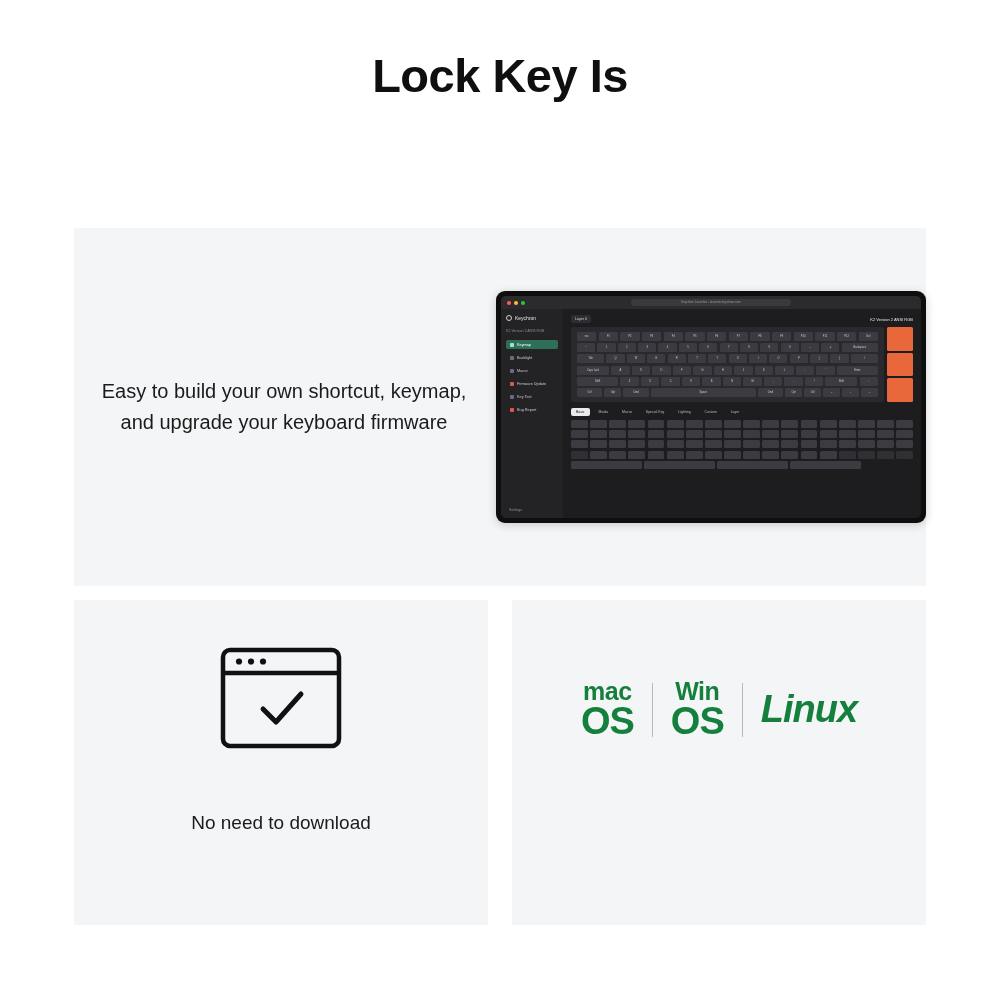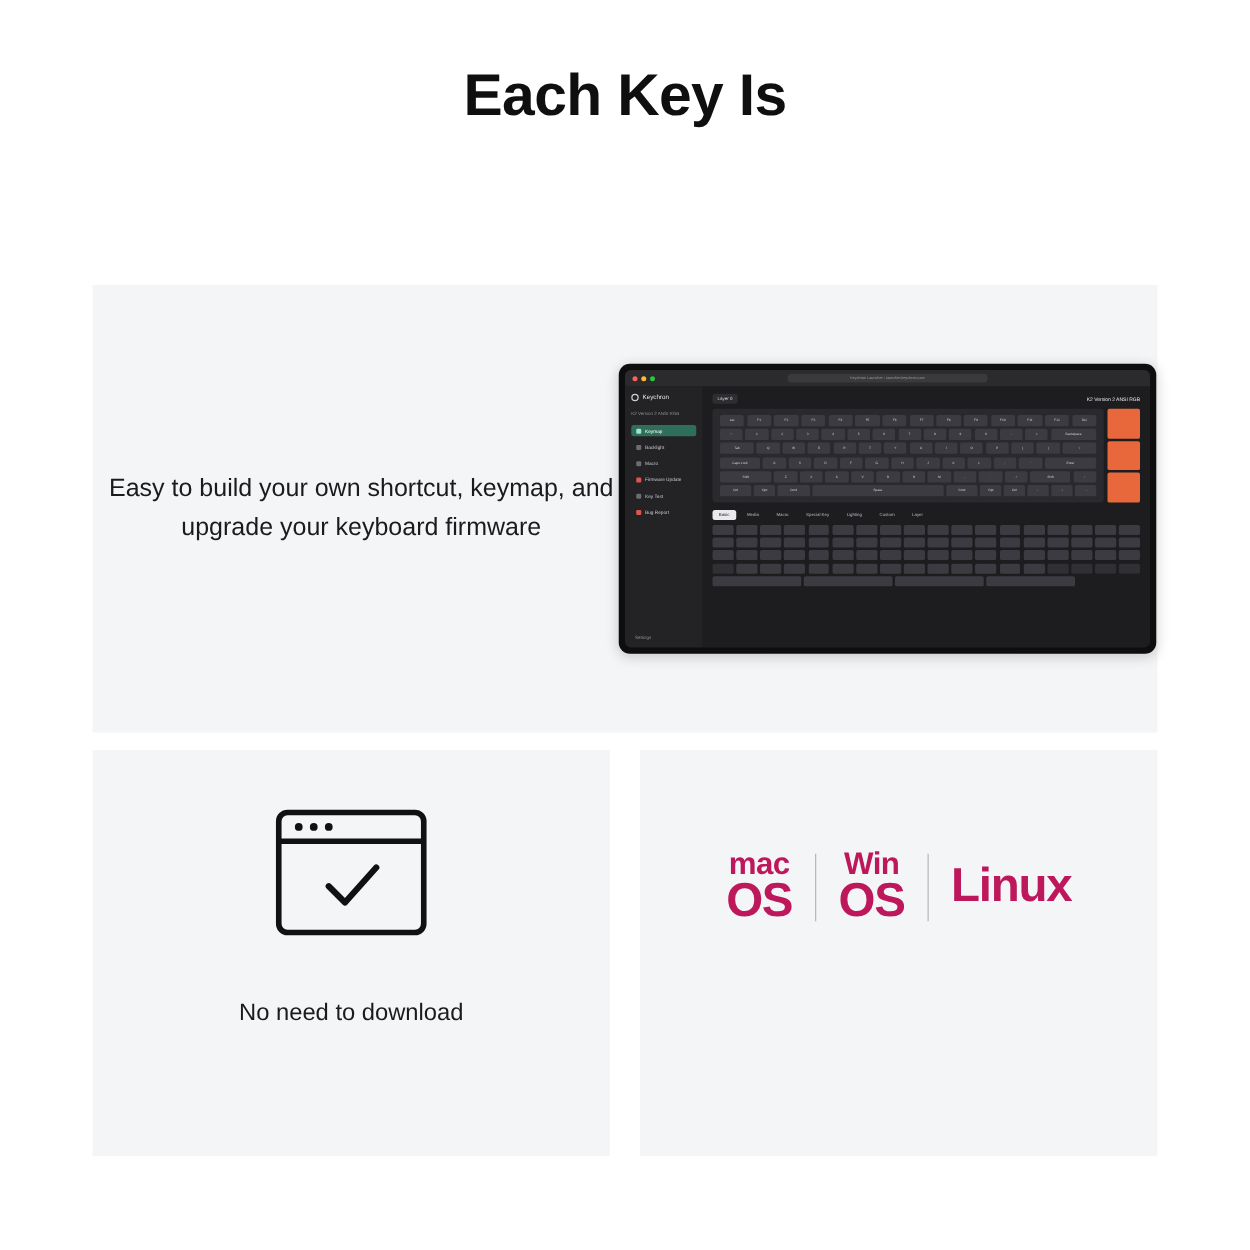--- a/index.html
+++ b/index.html
@@ -26,20 +26,21 @@
   .headline .l2 { display: block; }
 
   
   .cards {
     position: absolute;
     left: 74px; top: 228px;
     width: 852px;
   }
   .card {
     background: #f4f5f6;
+    gap: 12px;
   }
   .card-top {
     width: 852px; height: 358px;
     display: flex;
     align-items: center;
   }
   .card-top-text {
     width: 420px;
     text-align: center;
     font-size: 20px;
@@ -80,31 +81,31 @@
 
   
   .browser-icon { width: 124px; height: 104px; }
 
   
   .os-row {
     display: flex;
     align-items: center;
     gap: 0;
     font-weight: 700;
-    color: #be185d;
+    color: #15803d;
     margin-top: 23px;
   }
   .os-block {
     text-align: center;
     line-height: 0.95;
     padding: 0 18px;
   }
   .os-block .small { font-size: 25px; display: block; letter-spacing: -0.5px;}
   .os-block .big { font-size: 38px; display: block; letter-spacing: -1px; }
-  .os-block.single { font-size: 38px; letter-spacing: -1px; }
+  .os-block.single { font-size: 38px; letter-spacing: -1px; font-style: italic; }
   .os-sep {
     width: 1px;
     height: 54px;
     background: #b9b9b9;
   }
 
   
   .laptop {
     width: 430px;
     height: 232px;
@@ -255,21 +256,21 @@
   .lk.dim { background: #2f2f34; }
   .lk.wide { flex: 3 1 0; }
   .lk.empty { background: transparent; }
 </style>
 </head>
 <body>
 
 <div class="page">
 
   <div class="headline">
-    <span>Each Key Is</span>
+    <span>Lock Key Is</span>
   </div>
 
   <div class="cards">
 
     <div class="card card-top">
       <div class="card-top-text">Easy to build your own shortcut, keymap, and upgrade your keyboard firmware</div>
       <div class="card-top-art">
 
         <div class="laptop">
           <div class="laptop-screen">

